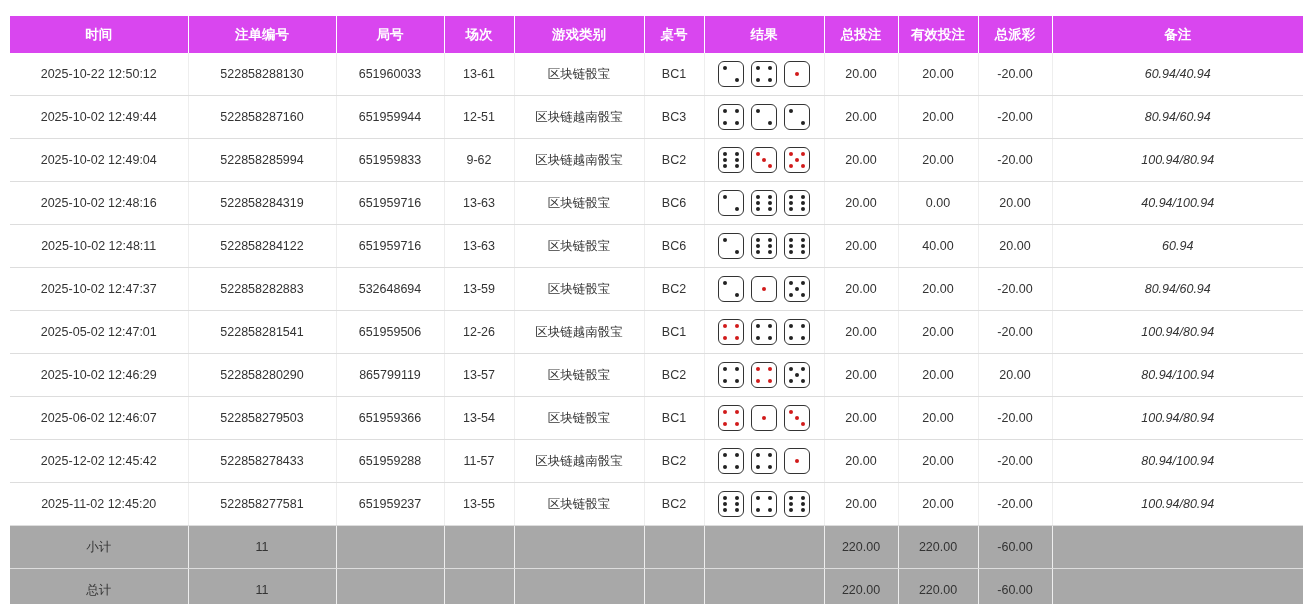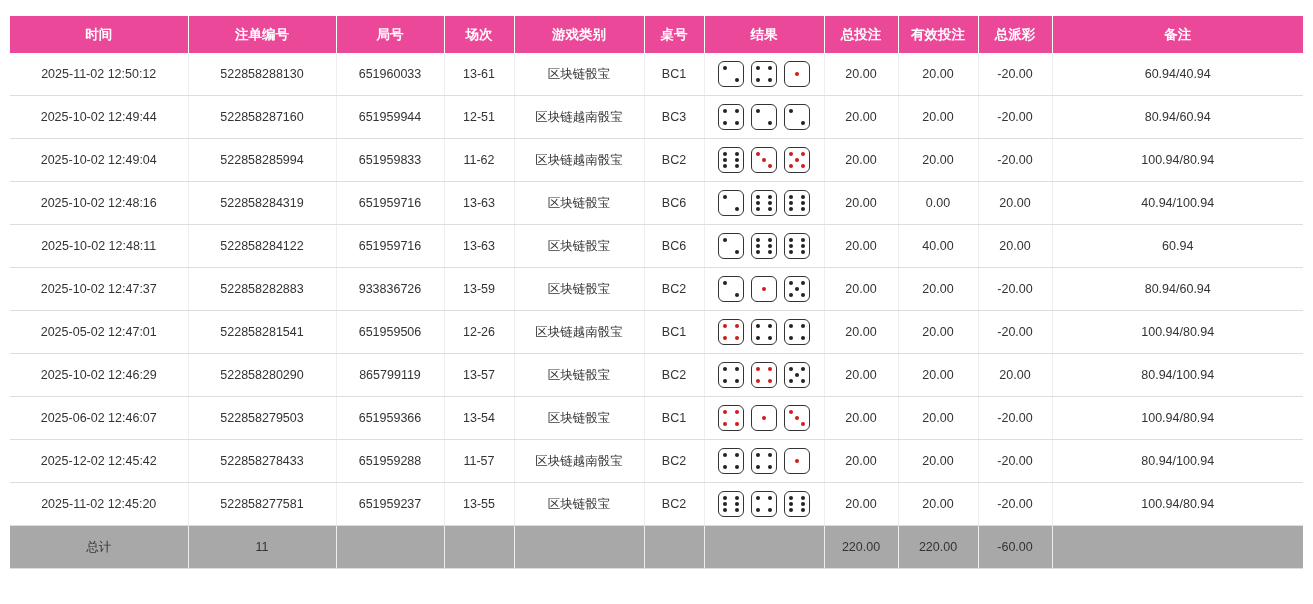--- a/index.html
+++ b/index.html
@@ -18,21 +18,21 @@
   .wrap {
     padding: 16px 10px 0 10px;
     box-sizing: border-box;
   }
   table.bets {
     border-collapse: collapse;
     width: 1293px;
     table-layout: fixed;
   }
   table.bets thead th {
-    background: #ec4899;
+    background: #d946ef;
     color: #ffffff;
     font-weight: bold;
     font-size: 13.5px;
     height: 37px;
     border-right: 1px solid #ffffff;
     text-align: center;
     padding: 0;
   }
   table.bets thead th:last-child {
     border-right: none;
@@ -45,20 +45,21 @@
     text-align: center;
     font-size: 12.5px;
     color: #333;
     padding: 0 2px;
     background: #ffffff;
     white-space: nowrap;
     overflow: hidden;
   }
   table.bets tbody td:last-child {
     border-right: none;
+    font-style: italic;
   }
   tr.summary td {
     background: #a8a8a8 !important;
     color: #ffffff;
     font-size: 13px;
     height: 38px;
     border-bottom: 1px solid #ffffff;
     border-right: 1px solid #ffffff;
   }
   tr.summary td:last-child {
@@ -133,21 +134,21 @@
           <th>桌号</th>
           <th>结果</th>
           <th>总投注</th>
           <th>有效投注</th>
           <th>总派彩</th>
           <th>备注</th>
         </tr>
     </thead>
     <tbody id="body">
         <tr>
-          <td>2025-11-02 12:50:12</td>
+          <td>2025-10-22 12:50:12</td>
           <td>522858288130</td>
           <td>651960033</td>
           <td>13-61</td>
           <td>区块链骰宝</td>
           <td>BC1</td>
           <td>
             <div class="dice-cell">
               <div class="die">
                 <span class="pip p1"></span>
                 <span class="pip p7"></span>
@@ -195,21 +196,21 @@
           </td>
           <td class="blue">20.00</td>
           <td>20.00</td>
           <td class="red">-20.00</td>
           <td>80.94/60.94</td>
         </tr>
         <tr>
           <td>2025-10-02 12:49:04</td>
           <td>522858285994</td>
           <td>651959833</td>
-          <td>11-62</td>
+          <td>9-62</td>
           <td>区块链越南骰宝</td>
           <td>BC2</td>
           <td>
             <div class="dice-cell">
               <div class="die">
                 <span class="pip p1"></span>
                 <span class="pip p2"></span>
                 <span class="pip p3"></span>
                 <span class="pip p5"></span>
                 <span class="pip p6"></span>
@@ -302,21 +303,21 @@
             </div>
           </td>
           <td class="blue">20.00</td>
           <td>40.00</td>
           <td>20.00</td>
           <td>60.94</td>
         </tr>
         <tr>
           <td>2025-10-02 12:47:37</td>
           <td>522858282883</td>
-          <td>933836726</td>
+          <td>532648694</td>
           <td>13-59</td>
           <td>区块链骰宝</td>
           <td>BC2</td>
           <td>
             <div class="dice-cell">
               <div class="die">
                 <span class="pip p1"></span>
                 <span class="pip p7"></span>
               </div>
               <div class="die">
@@ -498,20 +499,33 @@
                 <span class="pip p7"></span>
               </div>
             </div>
           </td>
           <td class="blue">20.00</td>
           <td>20.00</td>
           <td class="red">-20.00</td>
           <td>100.94/80.94</td>
         </tr>
         <tr class="summary">
+          <td>小计</td>
+          <td>11</td>
+          <td></td>
+          <td></td>
+          <td></td>
+          <td></td>
+          <td></td>
+          <td>220.00</td>
+          <td>220.00</td>
+          <td class="sum-red">-60.00</td>
+          <td></td>
+        </tr>
+        <tr class="summary">
           <td>总计</td>
           <td>11</td>
           <td></td>
           <td></td>
           <td></td>
           <td></td>
           <td></td>
           <td>220.00</td>
           <td>220.00</td>
           <td class="sum-red">-60.00</td>

